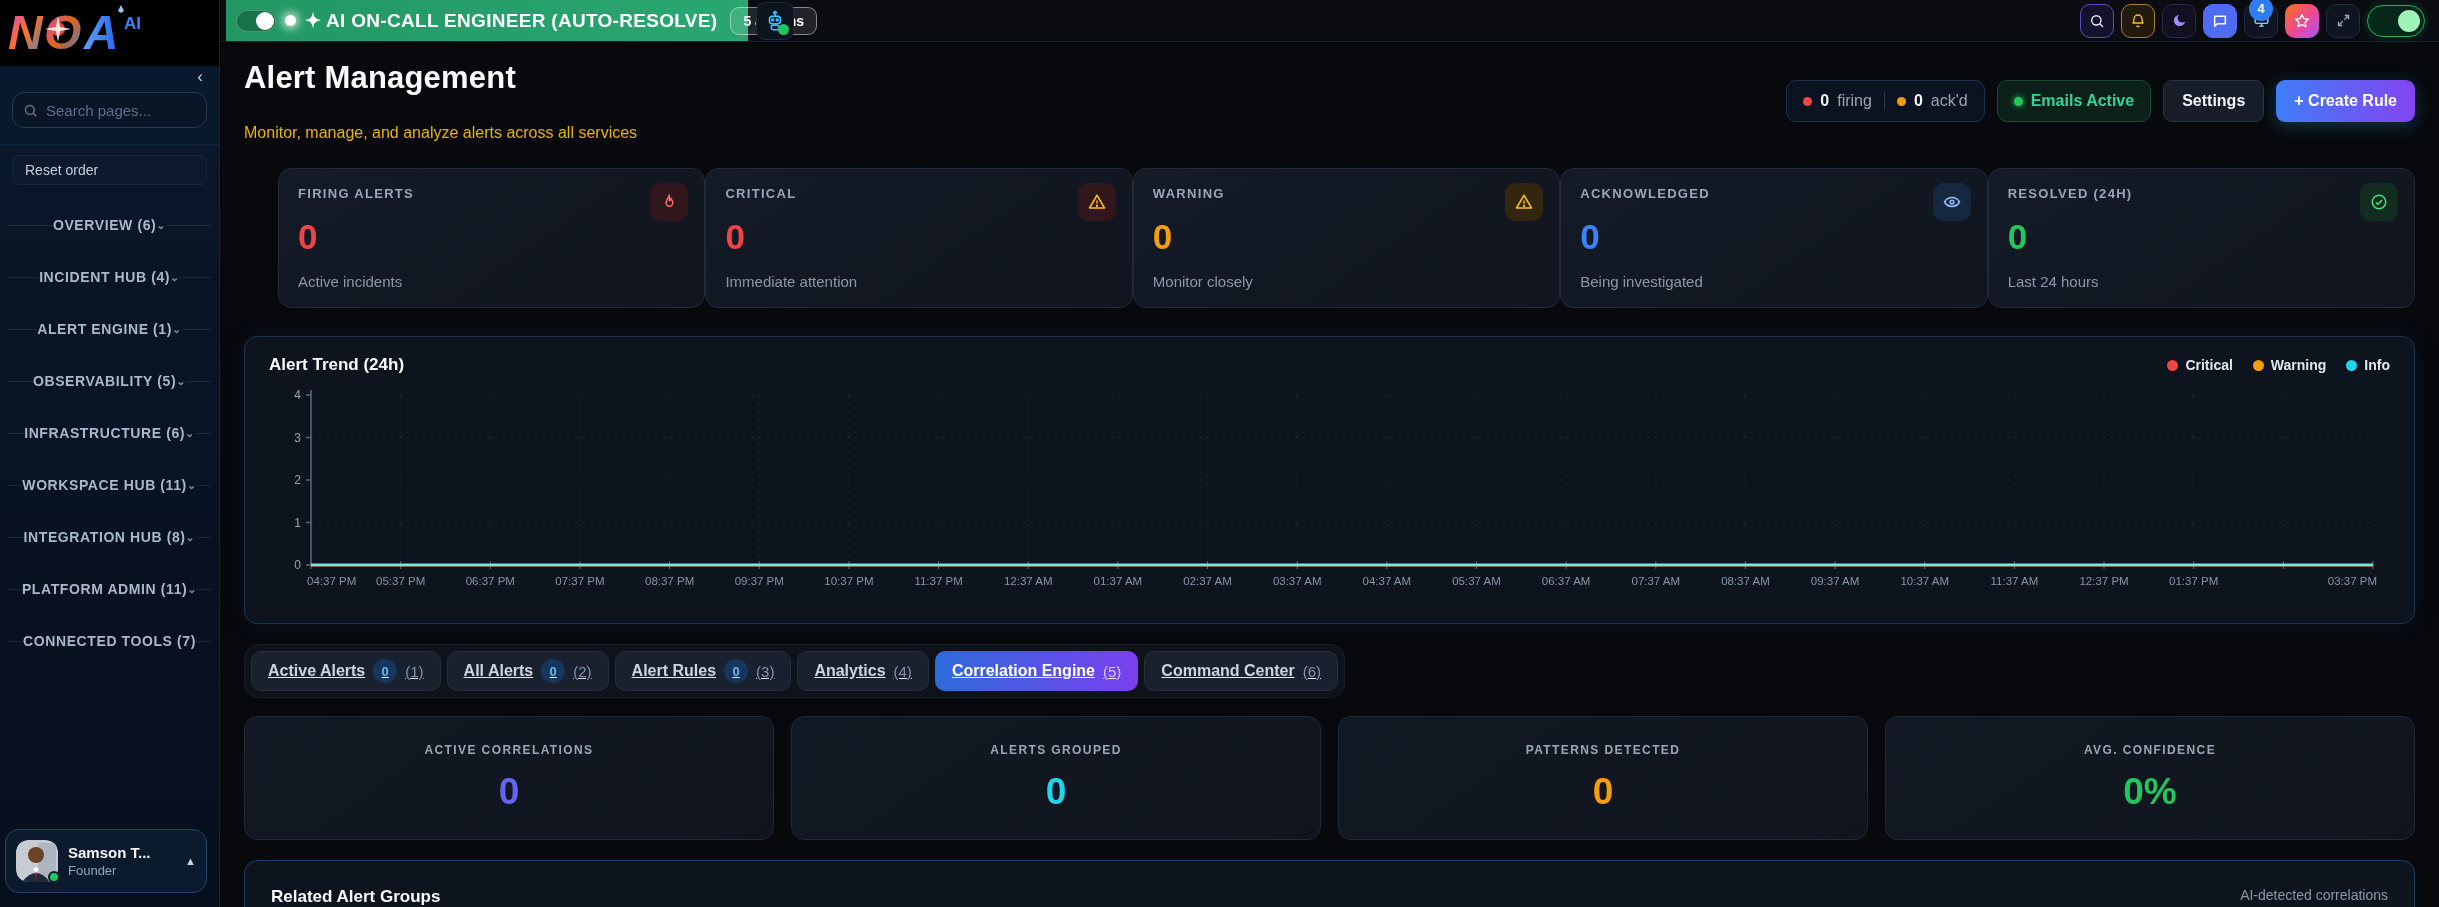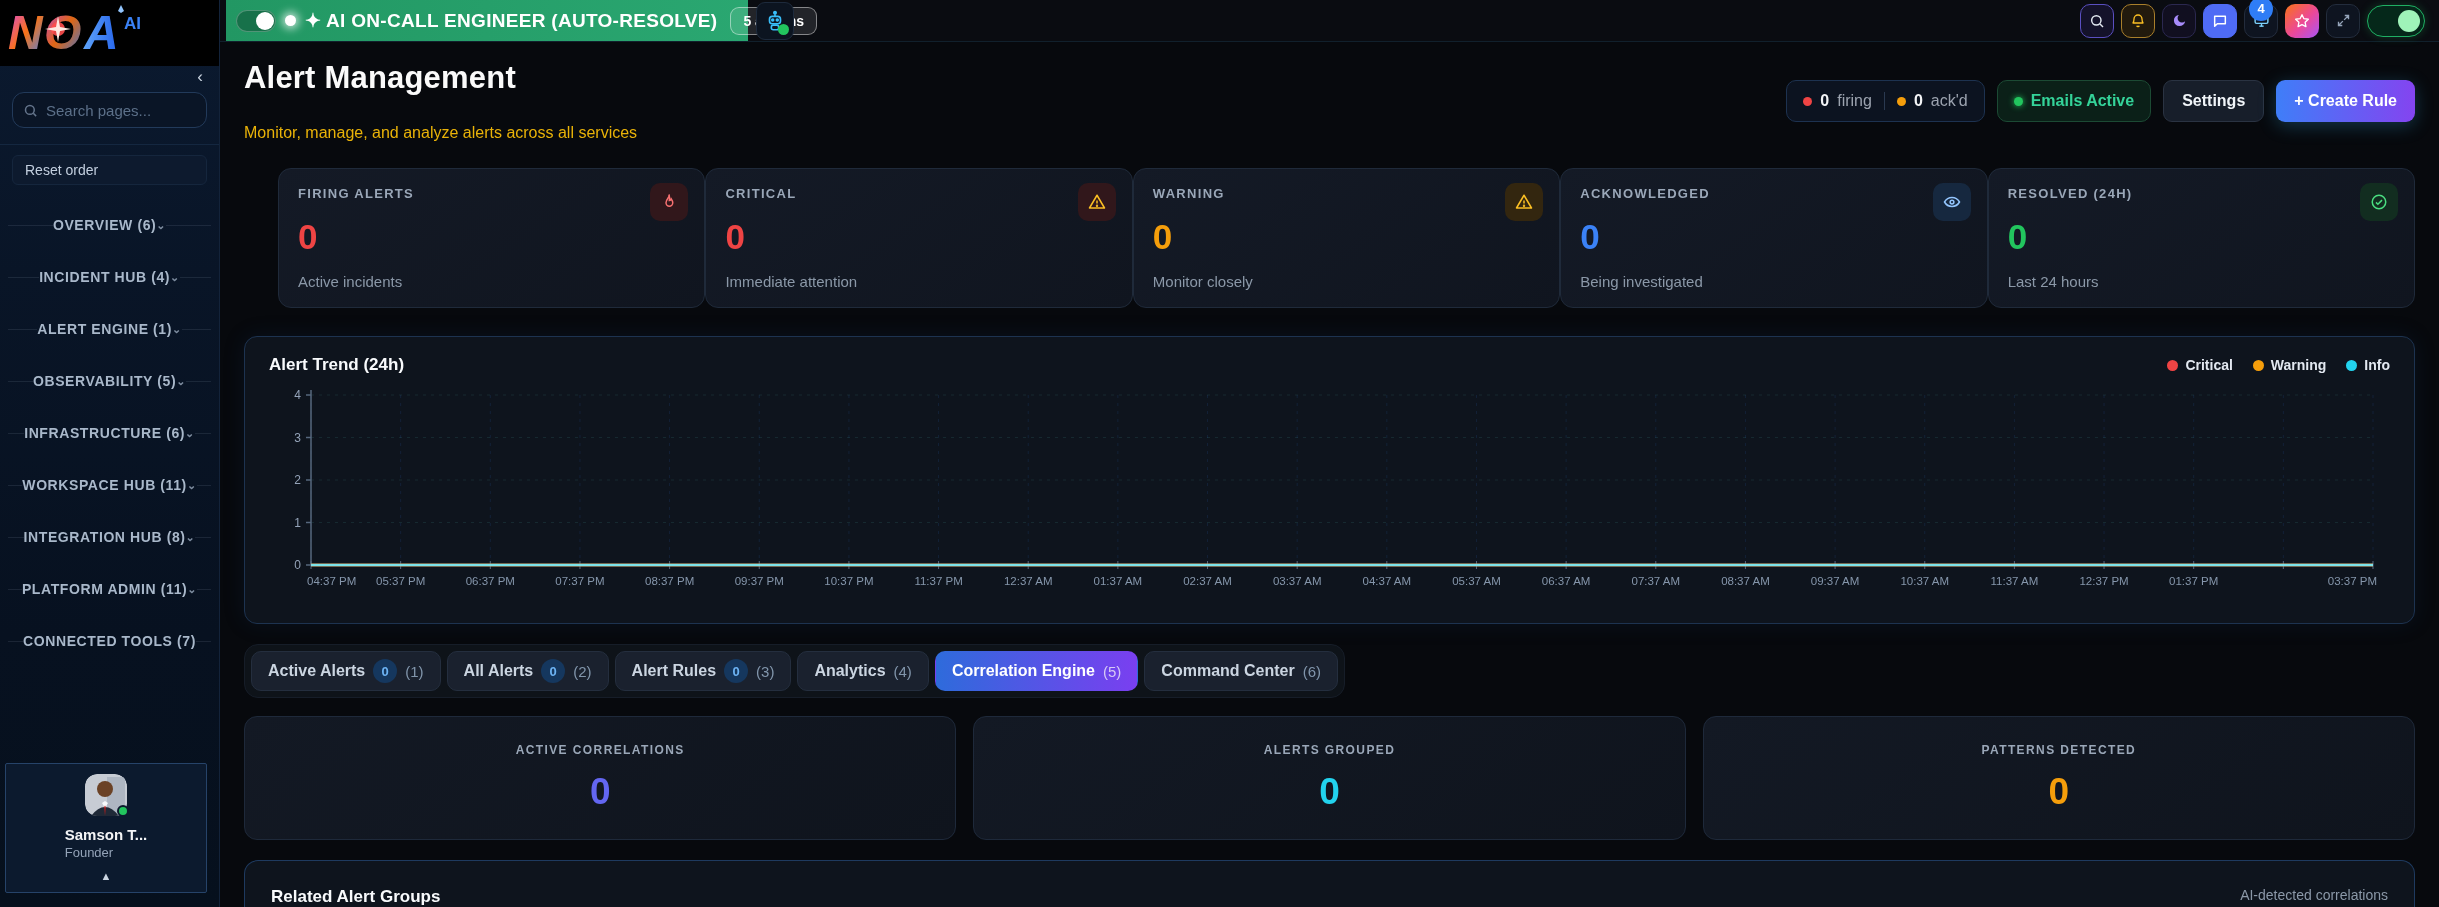--- a/index.html
+++ b/index.html
@@ -25,22 +25,22 @@
   .reset-btn { margin:0 12px; padding:6px 12px; background:#0d1a2e; color:#c3cfdf; font-size:14px;
     border:1px solid #15263d; border-radius:6px; text-align:left; cursor:pointer; width:calc(100% - 24px);
     font-family:"Liberation Sans",sans-serif; }
   .nav-list { margin-top:14px; display:flex; flex-direction:column; }
   .nav-item { height:52px; display:flex; align-items:center; justify-content:center; 
     color:#a9b8ca; font-size:14px; font-weight:700; letter-spacing:0.6px; cursor:pointer; padding:0 8px; }
   .nav-item::before, .nav-item::after { content:""; height:1px; background:rgba(148,163,184,0.14); flex:1; }
   .nav-item .lbl { white-space:nowrap; }
   .nav-item .chev { font-size:11px; color:#7e8da0; }
   .side-spacer { flex:1; }
-  .user-card { margin:10px 12px 14px 5px; border:1px solid #264369; background:#0c1a2e; border-radius:2px;
-    padding:10px; display:flex; align-items:center; gap:10px; cursor:pointer;flex-direction:column; }
+  .user-card { margin:10px 12px 14px 5px; border:1px solid #264369; background:#0c1a2e; border-radius:14px;
+    padding:10px; display:flex; align-items:center; gap:10px; cursor:pointer; }
   .avatar-wrap { position:relative; width:42px; height:42px; flex:0 0 42px; }
   .avatar-wrap svg { border-radius:12px; display:block; }
   .status-dot { position:absolute; right:-2px; bottom:-1px; width:12px; height:12px; border-radius:50%;
     background:#22c55e; border:2px solid #0c1a2e; }
   .user-meta { flex:1; min-width:0; }
   .user-name { font-size:15px; font-weight:700; color:#f3f4f6; white-space:nowrap; }
   .user-role { font-size:13px; color:#94a3b8; margin-top:2px; }
   .user-caret { color:#cbd5e1; font-size:11px; }
 
   
@@ -113,21 +113,21 @@
   .chart-head { display:flex; justify-content:space-between; align-items:center; }
   .chart-title { font-size:17px; font-weight:800; color:#f8fafc; }
   .legend { display:flex; align-items:center; gap:20px; }
   .legend-item { display:flex; align-items:center; gap:7px; font-size:14px; font-weight:700; color:#e2e8f0; }
   .legend-dot { width:11px; height:11px; border-radius:50%; }
   .chart-body { margin-top:8px; }
   svg text { font-family:"Liberation Sans",sans-serif; }
 
   
   .tabs-bar { margin-top:20px; align-self:flex-start; background:#0e1319; border:1px solid #161d28;
-    border-radius:14px; padding:6px; display:inline-flex; gap:6px; }
+    border-radius:14px; padding:6px; display:inline-flex; gap:6px;text-decoration:underline; }
   .tab { height:40px; display:flex; align-items:center; gap:8px; padding:0 16px; border-radius:10px;
     background:#1a212e; border:1px solid #242e3e; color:#cbd5e1; font-size:16px; font-weight:700; cursor:pointer; white-space:nowrap; }
   .tab .t-badge { min-width:24px; height:24px; border-radius:12px; background:#15375e; color:#6db4f5;
     display:flex; align-items:center; justify-content:center; font-size:13px; font-weight:800; }
   .tab .t-num { color:#8195ab; font-weight:400; font-size:15px; }
   .tab.active { background:linear-gradient(90deg,#2e6bdb,#7a3ff0); border-color:transparent; color:#fff; }
   .tab.active .t-num { color:#d6c9f5; }
 
   
   .corr-row { display:flex; gap:17px; margin-top:18px; }
@@ -553,20 +553,24 @@
           <div class="corr-value" style="color: rgb(99, 102, 241);">0</div>
         </div>
         <div class="corr-card">
           <div class="corr-label">ALERTS GROUPED</div>
           <div class="corr-value" style="color: rgb(34, 211, 238);">0</div>
         </div>
         <div class="corr-card">
           <div class="corr-label">PATTERNS DETECTED</div>
           <div class="corr-value" style="color: rgb(245, 158, 11);">0</div>
         </div>
+        <div class="corr-card">
+          <div class="corr-label">AVG. CONFIDENCE</div>
+          <div class="corr-value" style="color: rgb(34, 197, 94);">0%</div>
+        </div>
       </div>
 
       <div class="related-panel">
         <div class="related-title">Related Alert Groups</div>
         <div class="related-hint">AI-detected correlations</div>
       </div>
 
     </div>
   </div>
 </div>

